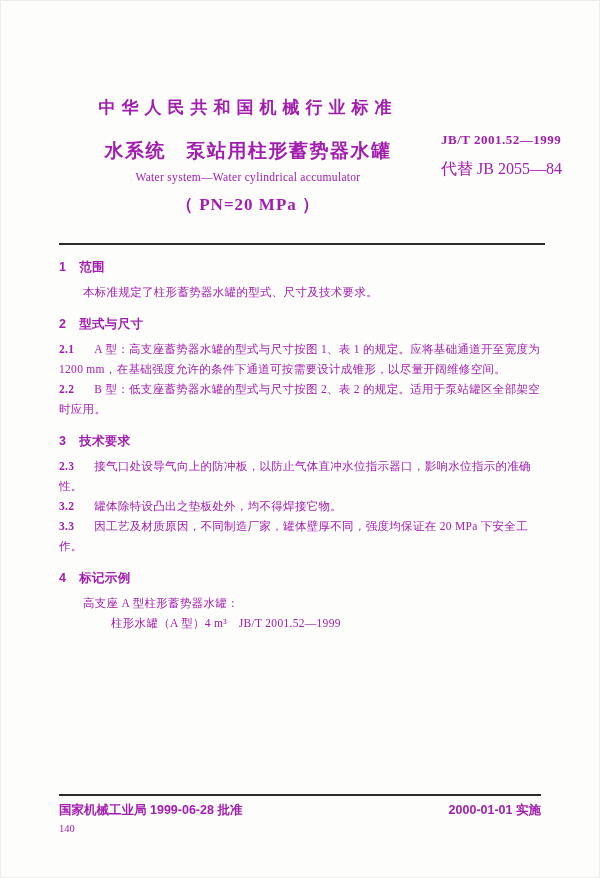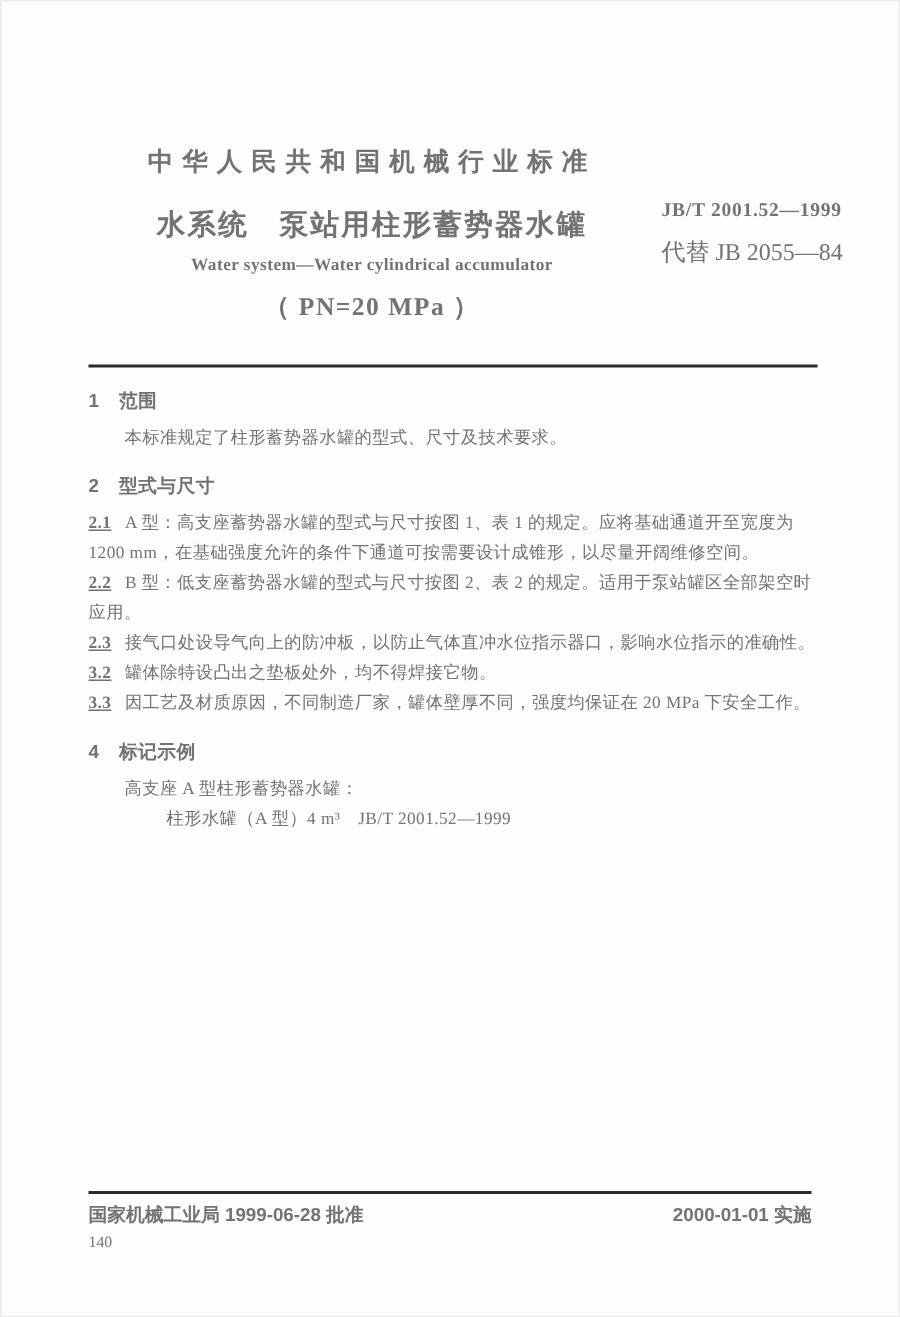--- a/index.html
+++ b/index.html
@@ -4,21 +4,21 @@
 <style>
   html, body { margin: 0; padding: 0; background: #ffffff; }
   .page {
     position: relative;
     width: 600px;
     height: 878px;
     margin: 0 auto;
     background: #fdfdfc;
     border: 1px solid #ececea;
     box-sizing: border-box;
-    color: #737373;
+    color: #a21caf;
     font-family: "Liberation Serif", "DejaVu Serif", serif;
     overflow: hidden;
   }
   
   .header-left {
     margin: 96px 0 0 58px;
     width: 378px;
     text-align: center;
   }
   .org-title {
@@ -33,21 +33,21 @@
     margin-top: 19px;
     font-family: "Liberation Sans", "DejaVu Sans", sans-serif;
     font-weight: bold;
     font-size: 19px;
     line-height: 26px;
     letter-spacing: 1.5px;
     white-space: nowrap;
   }
   .doc-title-en {
     margin-top: 6px;
-    font-weight: bold;
+    font-weight: normal;
     font-size: 11.5px;
     line-height: 14px;
     letter-spacing: 0.3px;
   }
   .pn-note {
     margin-top: 10px;
     font-weight: bold;
     font-size: 17px;
     line-height: 22px;
     letter-spacing: 1px;
@@ -94,22 +94,21 @@
   }
   .sec-no { margin-right: 13px; }
   .body p {
     margin: 0;
     line-height: 20px;
   }
   .body p.indent { text-indent: 24px; }
   .body p.example { text-indent: 52px; }
   .clause-no {
     font-weight: bold;
-    margin-right: 9px;
-    text-decoration: underline;
+    margin-right: 20px;
   }
   
   .footer {
     position: absolute;
     left: 58px;
     right: 58px;
     top: 793px;
   }
   .footer-row {
     margin-top: 7px;
@@ -160,20 +159,23 @@
       </h2>
       <p class="clause">
         <span class="clause-no">2.1</span><span class="clause-text">A 型：高支座蓄势器水罐的型式与尺寸按图 1、表 1 的规定。应将基础通道开至宽度为 1200 mm，在基础强度允许的条件下通道可按需要设计成锥形，以尽量开阔维修空间。</span>
       </p>
       <p class="clause">
         <span class="clause-no">2.2</span><span class="clause-text">B 型：低支座蓄势器水罐的型式与尺寸按图 2、表 2 的规定。适用于泵站罐区全部架空时应用。</span>
       </p>
     </section>
 
     <section>
+      <h2>
+        <span class="sec-no">3</span><span class="sec-title">技术要求</span>
+      </h2>
       <p class="clause">
         <span class="clause-no">2.3</span><span class="clause-text">接气口处设导气向上的防冲板，以防止气体直冲水位指示器口，影响水位指示的准确性。</span>
       </p>
       <p class="clause">
         <span class="clause-no">3.2</span><span class="clause-text">罐体除特设凸出之垫板处外，均不得焊接它物。</span>
       </p>
       <p class="clause">
         <span class="clause-no">3.3</span><span class="clause-text">因工艺及材质原因，不同制造厂家，罐体壁厚不同，强度均保证在 20 MPa 下安全工作。</span>
       </p>
     </section>

